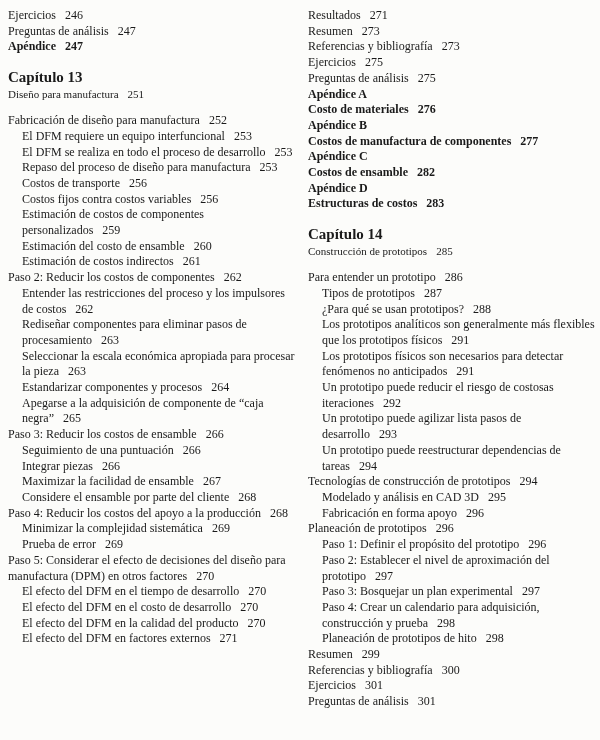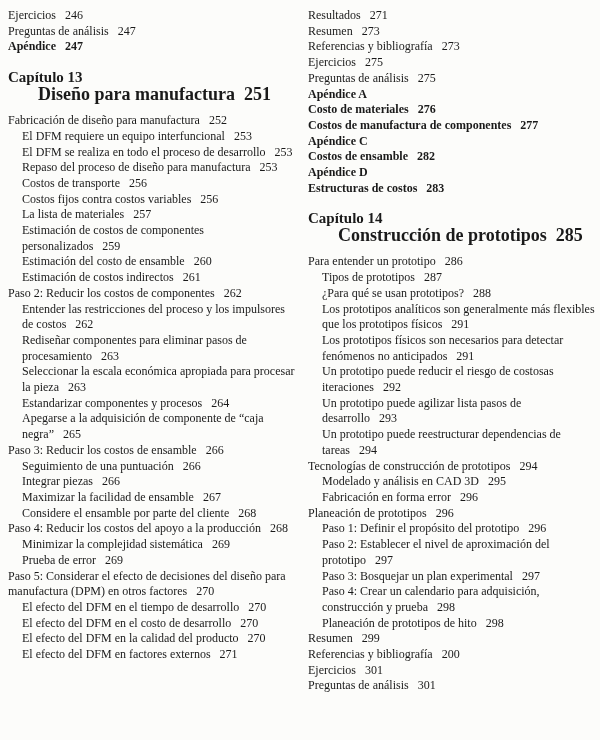--- a/index.html
+++ b/index.html
@@ -27,45 +27,43 @@
   .s-main { font-style: normal; }
   .s-sub  { padding-left: 14px; }
   .s-bold { font-weight: bold; }
   .s-chapter {
     font-weight: bold;
     font-size: 15px;
     line-height: 17px;
     margin-top: 14px;
   }
   .s-chapter-title {
-    font-weight: bold;
-    font-size: 18px;
+    font-weight: normal;
+    font-size: 11px;
     line-height: 17px;
     margin-bottom: 10px;
-    margin-left: 30px;
   }
   .pagenum { margin-left: 9px; }
 </style>
 </head>
 <body style="background: rgb(252, 252, 250); color: rgb(26, 26, 26);">
 
 <div class="page">
   <div class="col">
       <div class="entry s-main"><span class="label">Ejercicios</span><span class="pagenum">246</span></div>
       <div class="entry s-main"><span class="label">Preguntas de análisis</span><span class="pagenum">247</span></div>
       <div class="entry s-bold"><span class="label">Apéndice</span><span class="pagenum">247</span></div>
       <div class="entry s-chapter"><span class="label">Capítulo 13</span></div>
       <div class="entry s-chapter-title"><span class="label">Diseño para manufactura</span><span class="pagenum">251</span></div>
       <div class="entry s-main"><span class="label">Fabricación de diseño para manufactura</span><span class="pagenum">252</span></div>
       <div class="entry s-sub"><span class="label">El DFM requiere un equipo interfuncional</span><span class="pagenum">253</span></div>
       <div class="entry s-sub"><span class="label">El DFM se realiza en todo el proceso de desarrollo</span><span class="pagenum">253</span></div>
       <div class="entry s-sub"><span class="label">Repaso del proceso de diseño para manufactura</span><span class="pagenum">253</span></div>
       <div class="entry s-sub"><span class="label">Costos de transporte</span><span class="pagenum">256</span></div>
       <div class="entry s-sub"><span class="label">Costos fijos contra costos variables</span><span class="pagenum">256</span></div>
-      <div class="entry s-sub"><span class="label">La lista de materiales</span><span class="pagenum">257</span></div>
       <div class="entry s-sub"><span class="label">Estimación de costos de componentes personalizados</span><span class="pagenum">259</span></div>
       <div class="entry s-sub"><span class="label">Estimación del costo de ensamble</span><span class="pagenum">260</span></div>
       <div class="entry s-sub"><span class="label">Estimación de costos indirectos</span><span class="pagenum">261</span></div>
       <div class="entry s-main"><span class="label">Paso 2: Reducir los costos de componentes</span><span class="pagenum">262</span></div>
       <div class="entry s-sub"><span class="label">Entender las restricciones del proceso y los impulsores de costos</span><span class="pagenum">262</span></div>
       <div class="entry s-sub"><span class="label">Rediseñar componentes para eliminar pasos de procesamiento</span><span class="pagenum">263</span></div>
       <div class="entry s-sub"><span class="label">Seleccionar la escala económica apropiada para procesar la pieza</span><span class="pagenum">263</span></div>
       <div class="entry s-sub"><span class="label">Estandarizar componentes y procesos</span><span class="pagenum">264</span></div>
       <div class="entry s-sub"><span class="label">Apegarse a la adquisición de componente de “caja negra”</span><span class="pagenum">265</span></div>
       <div class="entry s-main"><span class="label">Paso 3: Reducir los costos de ensamble</span><span class="pagenum">266</span></div>
@@ -83,42 +81,43 @@
       <div class="entry s-sub"><span class="label">El efecto del DFM en factores externos</span><span class="pagenum">271</span></div>
     </div>
   <div class="col">
       <div class="entry s-main"><span class="label">Resultados</span><span class="pagenum">271</span></div>
       <div class="entry s-main"><span class="label">Resumen</span><span class="pagenum">273</span></div>
       <div class="entry s-main"><span class="label">Referencias y bibliografía</span><span class="pagenum">273</span></div>
       <div class="entry s-main"><span class="label">Ejercicios</span><span class="pagenum">275</span></div>
       <div class="entry s-main"><span class="label">Preguntas de análisis</span><span class="pagenum">275</span></div>
       <div class="entry s-bold"><span class="label">Apéndice A</span></div>
       <div class="entry s-bold"><span class="label">Costo de materiales</span><span class="pagenum">276</span></div>
+      <div class="entry s-bold"><span class="label">Apéndice B</span></div>
       <div class="entry s-bold"><span class="label">Costos de manufactura de componentes</span><span class="pagenum">277</span></div>
       <div class="entry s-bold"><span class="label">Apéndice C</span></div>
       <div class="entry s-bold"><span class="label">Costos de ensamble</span><span class="pagenum">282</span></div>
       <div class="entry s-bold"><span class="label">Apéndice D</span></div>
       <div class="entry s-bold"><span class="label">Estructuras de costos</span><span class="pagenum">283</span></div>
       <div class="entry s-chapter"><span class="label">Capítulo 14</span></div>
       <div class="entry s-chapter-title"><span class="label">Construcción de prototipos</span><span class="pagenum">285</span></div>
       <div class="entry s-main"><span class="label">Para entender un prototipo</span><span class="pagenum">286</span></div>
       <div class="entry s-sub"><span class="label">Tipos de prototipos</span><span class="pagenum">287</span></div>
       <div class="entry s-sub"><span class="label">¿Para qué se usan prototipos?</span><span class="pagenum">288</span></div>
       <div class="entry s-sub"><span class="label">Los prototipos analíticos son generalmente más flexibles que los prototipos físicos</span><span class="pagenum">291</span></div>
       <div class="entry s-sub"><span class="label">Los prototipos físicos son necesarios para detectar fenómenos no anticipados</span><span class="pagenum">291</span></div>
       <div class="entry s-sub"><span class="label">Un prototipo puede reducir el riesgo de costosas iteraciones</span><span class="pagenum">292</span></div>
       <div class="entry s-sub"><span class="label">Un prototipo puede agilizar lista pasos de desarrollo</span><span class="pagenum">293</span></div>
       <div class="entry s-sub"><span class="label">Un prototipo puede reestructurar dependencias de tareas</span><span class="pagenum">294</span></div>
       <div class="entry s-main"><span class="label">Tecnologías de construcción de prototipos</span><span class="pagenum">294</span></div>
       <div class="entry s-sub"><span class="label">Modelado y análisis en CAD 3D</span><span class="pagenum">295</span></div>
-      <div class="entry s-sub"><span class="label">Fabricación en forma error</span><span class="pagenum">296</span></div>
+      <div class="entry s-sub"><span class="label">Fabricación en forma apoyo</span><span class="pagenum">296</span></div>
       <div class="entry s-main"><span class="label">Planeación de prototipos</span><span class="pagenum">296</span></div>
       <div class="entry s-sub"><span class="label">Paso 1: Definir el propósito del prototipo</span><span class="pagenum">296</span></div>
       <div class="entry s-sub"><span class="label">Paso 2: Establecer el nivel de aproximación del prototipo</span><span class="pagenum">297</span></div>
       <div class="entry s-sub"><span class="label">Paso 3: Bosquejar un plan experimental</span><span class="pagenum">297</span></div>
       <div class="entry s-sub"><span class="label">Paso 4: Crear un calendario para adquisición, construcción y prueba</span><span class="pagenum">298</span></div>
       <div class="entry s-sub"><span class="label">Planeación de prototipos de hito</span><span class="pagenum">298</span></div>
       <div class="entry s-main"><span class="label">Resumen</span><span class="pagenum">299</span></div>
-      <div class="entry s-main"><span class="label">Referencias y bibliografía</span><span class="pagenum">200</span></div>
+      <div class="entry s-main"><span class="label">Referencias y bibliografía</span><span class="pagenum">300</span></div>
       <div class="entry s-main"><span class="label">Ejercicios</span><span class="pagenum">301</span></div>
       <div class="entry s-main"><span class="label">Preguntas de análisis</span><span class="pagenum">301</span></div>
     </div>
 </div>
 
 </body></html>

